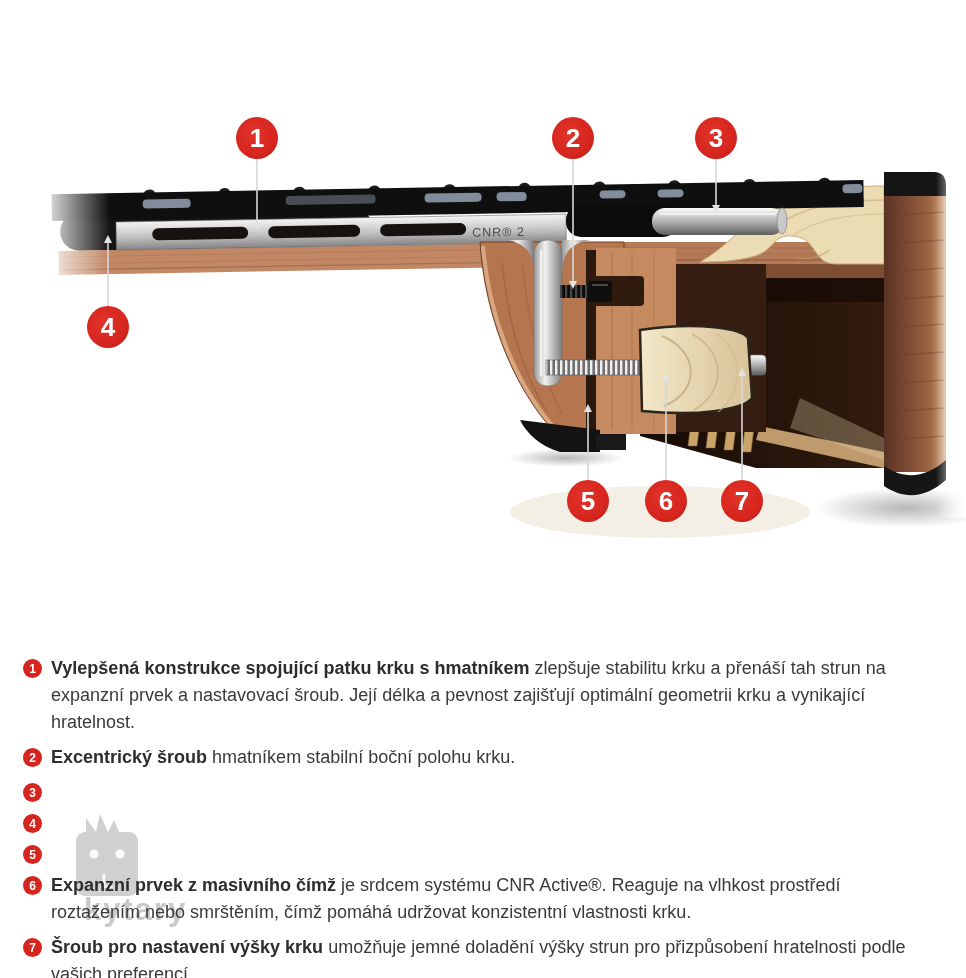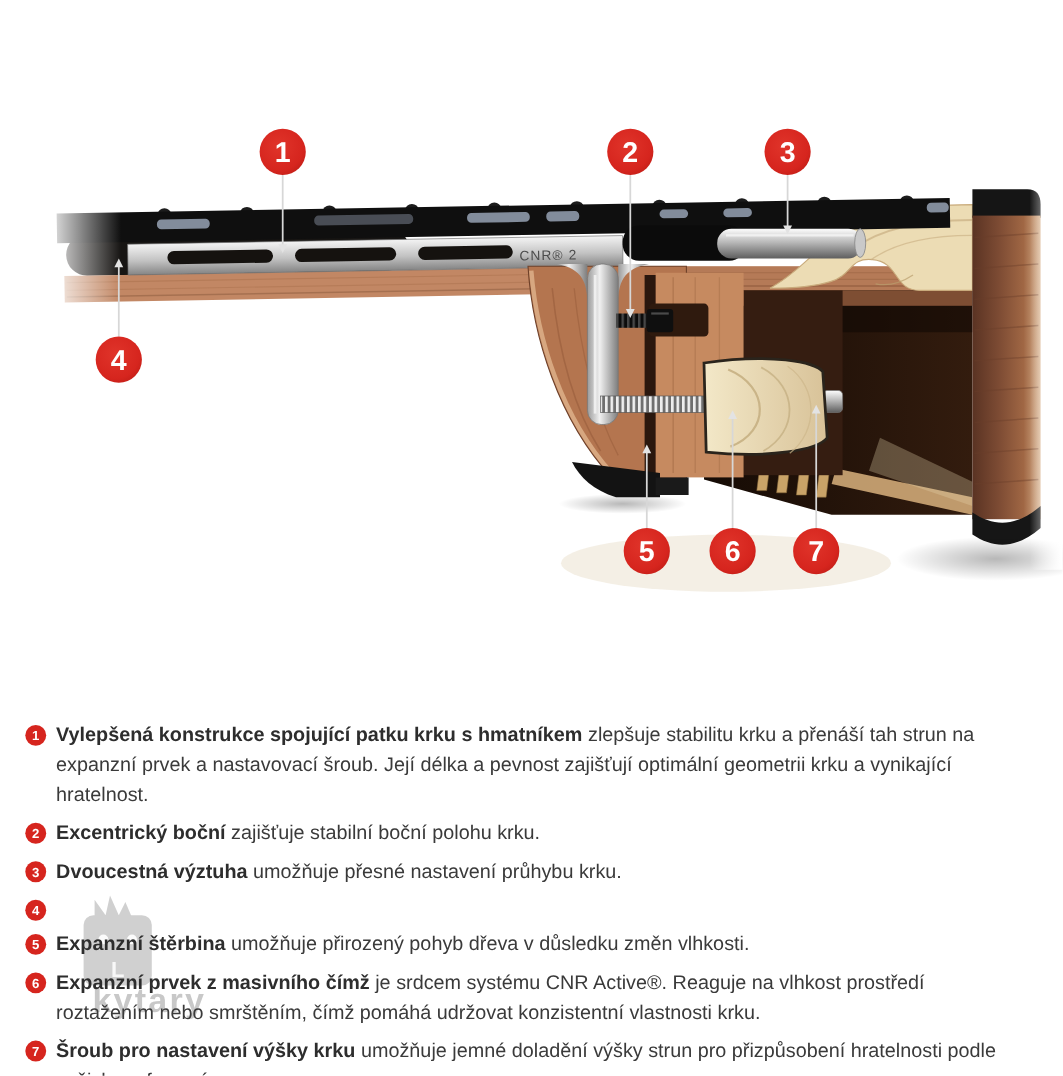--- a/index.html
+++ b/index.html
@@ -307,32 +307,30 @@
     <div class="wm-word">kytary</div>
   </div>
 
   <div class="legend">
     <div class="legend-item">
       <span class="legend-bullet">1</span>
       <p class="legend-text"><strong>Vylepšená konstrukce spojující patku krku s hmatníkem</strong> <span>zlepšuje stabilitu krku a přenáší tah strun na expanzní prvek a nastavovací šroub. Její délka a pevnost zajišťují optimální geometrii krku a vynikající hratelnost.</span></p>
     </div>
     <div class="legend-item">
       <span class="legend-bullet">2</span>
-      <p class="legend-text"><strong>Excentrický boční</strong> <span>zajišťuje stabilní boční polohu krku.</span></p>
+      <p class="legend-text"><strong>Excentrický šroub</strong> <span>hmatníkem stabilní boční polohu krku.</span></p>
     </div>
     <div class="legend-item">
       <span class="legend-bullet">3</span>
-      <p class="legend-text"><strong>Dvoucestná výztuha</strong> <span>umožňuje přesné nastavení průhybu krku.</span></p>
     </div>
     <div class="legend-item">
       <span class="legend-bullet">4</span>
     </div>
     <div class="legend-item">
       <span class="legend-bullet">5</span>
-      <p class="legend-text"><strong>Expanzní štěrbina</strong> <span>umožňuje přirozený pohyb dřeva v důsledku změn vlhkosti.</span></p>
     </div>
     <div class="legend-item">
       <span class="legend-bullet">6</span>
       <p class="legend-text"><strong>Expanzní prvek z masivního čímž</strong> <span>je srdcem systému CNR Active®. Reaguje na vlhkost prostředí roztažením nebo smrštěním, čímž pomáhá udržovat konzistentní vlastnosti krku.</span></p>
     </div>
     <div class="legend-item">
       <span class="legend-bullet">7</span>
       <p class="legend-text"><strong>Šroub pro nastavení výšky krku</strong> <span>umožňuje jemné doladění výšky strun pro přizpůsobení hratelnosti podle vašich preferencí.</span></p>
     </div>
   </div>

